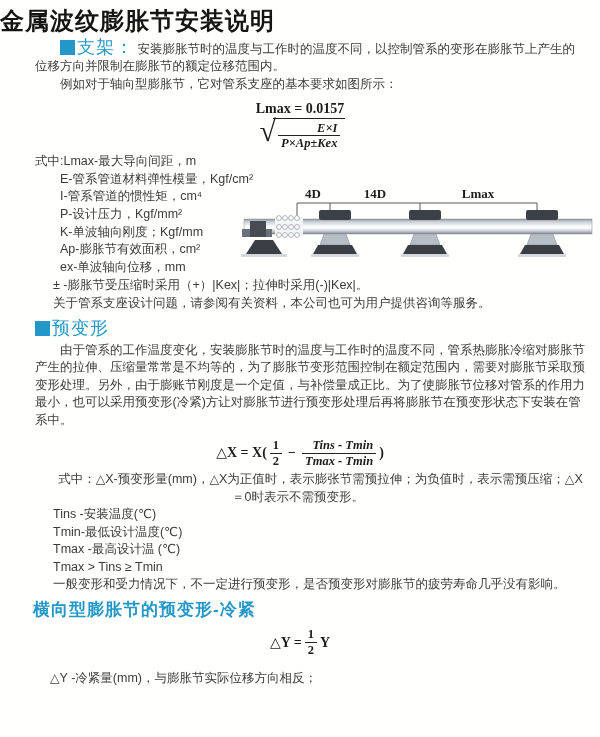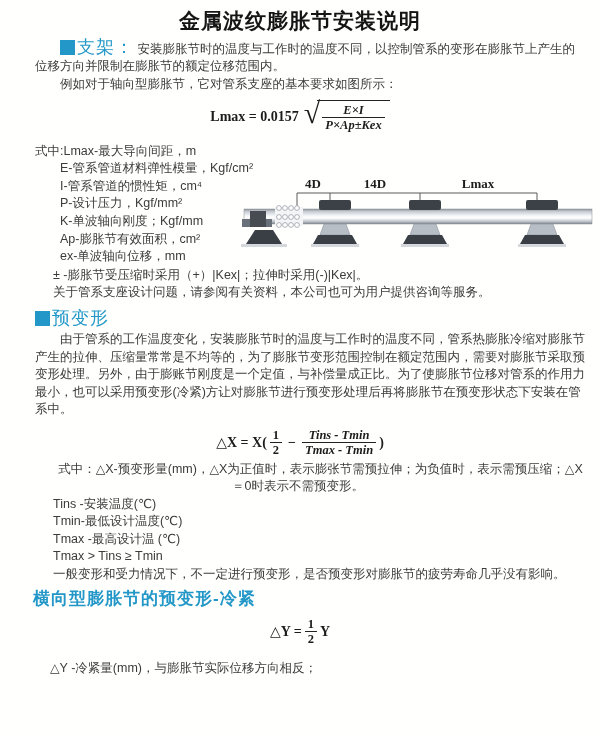--- a/index.html
+++ b/index.html
@@ -9,22 +9,22 @@
     background:#fffffd;
     overflow:hidden;
     font-family:"Liberation Sans","DejaVu Sans",sans-serif;
     color:#3b3b3b;
     font-size:12.5px;
     line-height:17.5px;
   }
   .doc-title{
     margin:0;
     padding:12px 0 9px;
-    text-align:center;
-    font-size:21px;
+    text-align:left;
+    font-size:24px;
     font-weight:bold;
     letter-spacing:1px;
     color:#151515;
   }
   .sec-marker{
     display:inline-block;
     width:15px;height:15px;
     background:#2398c8;
     vertical-align:-2px;
     margin-right:2px;
@@ -44,25 +44,25 @@
     font-weight:bold;color:#1c1c1c;font-size:14px;
   }
   .formula .gap{margin:0 3px;}
   .frac{
     display:inline-flex;flex-direction:column;
     text-align:center;line-height:1.15;font-size:12.5px;
     vertical-align:middle;
   }
   .frac .num{border-bottom:1px solid #222;padding:0 3px;}
   .frac .den{padding:0 3px;}
-  .ital{font-style:italic;}
+  .ital{font-style:italic;text-align:right;}
   .sqrt{display:inline-flex;align-items:flex-start;margin-left:5px;}
   .sqrt-sign{font-size:30px;line-height:26px;font-weight:400;margin-right:-3px;}
   .radicand{border-top:1.5px solid #222;padding:2px 5px 0 5px;}
-  .f1{margin:7px 0 10px;}
+  .f1{margin:7px 0 3px;flex-direction:column;}
   
   .defs-zone{position:relative;margin:2px 10px 0 35px;height:124px;}
   .defs-list{width:280px;}
   .defs-list .intro{line-height:17.5px;}
   .defs-list .item{margin-left:25px;line-height:17.6px;}
   .note-line{margin:0 14px 0 53px;}
   .diagram{position:absolute;left:205px;top:30px;}
   
   .sec2-head-line{margin:8px 0 2px 35px;}
   .sub-head{

